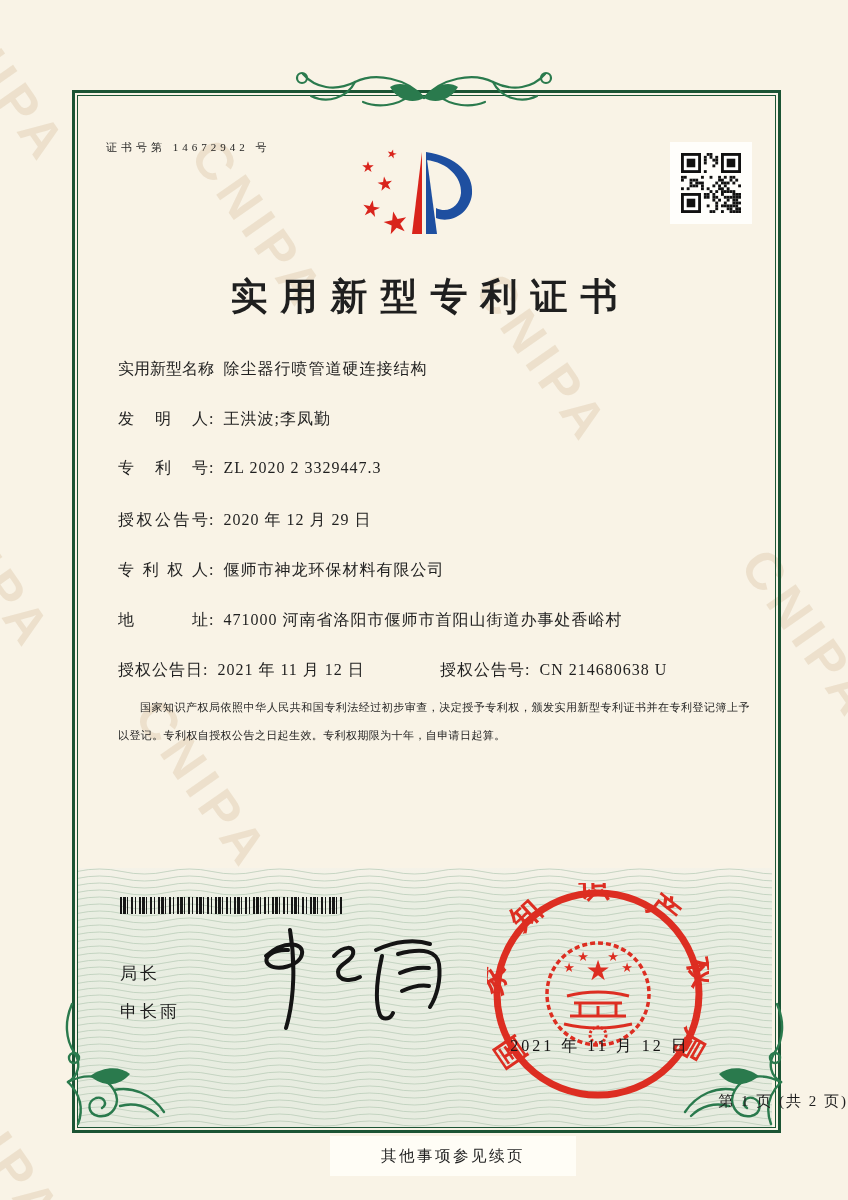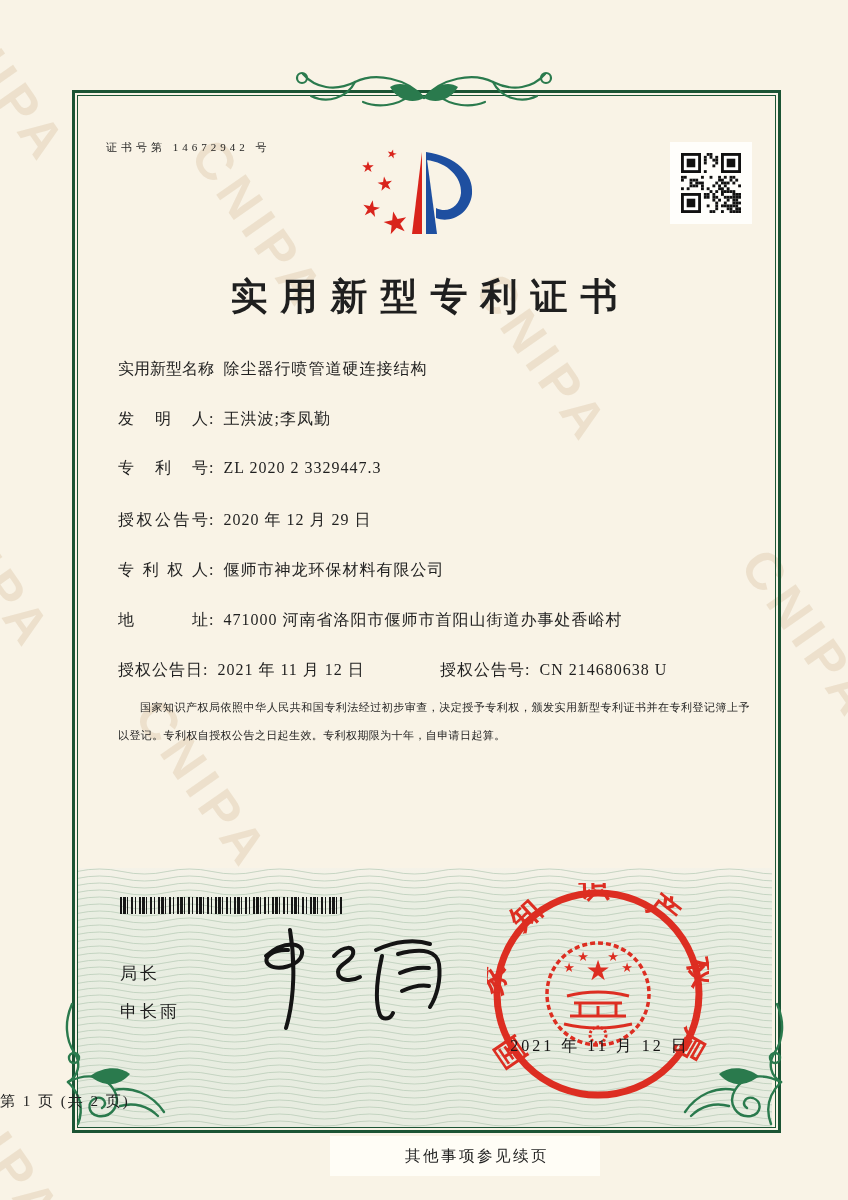--- a/index.html
+++ b/index.html
@@ -43,23 +43,23 @@
        #161616 3px 6px,transparent 6px 7px,#161616 7px 8px,transparent 8px 11px,
        #161616 11px 13px,transparent 13px 15px,#161616 15px 16px,transparent 16px 19px);}
   
   .comm{left:120px;z-index:4;font-family:"Liberation Sans","DejaVu Sans",sans-serif;
         font-size:17px;letter-spacing:3px;}
   .sig{left:238px;top:920px;z-index:4;}
   
   .seal{left:487px;top:883px;width:222px;height:222px;z-index:5;opacity:.95;}
   .sealdate{left:505px;top:1036px;width:190px;text-align:center;font-size:16px;
             letter-spacing:3px;z-index:6;color:#151515;}
-  .pagefoot{left:0;right:0;top:1092px;text-align:left;font-size:15px;letter-spacing:2px;z-index:4;}
+  .pagefoot{left:0;right:0;top:1092px;text-align:right;font-size:15px;letter-spacing:2px;z-index:4;}
   .note{left:330px;top:1136px;width:246px;height:40px;line-height:40px;background:#fffdf6;
-        text-align:center;font-size:15.5px;letter-spacing:2.5px;z-index:4;padding-left:24px;}
+        text-align:center;font-size:15.5px;letter-spacing:2.5px;z-index:4;}
 </style>
 </head>
 <body>
 
 <span class="wm" style="left:-30px;top:-18px">CNIPA</span>
 <span class="wm" style="left:228px;top:128px">CNIPA</span>
 <span class="wm" style="left:512px;top:262px">CNIPA</span>
 <span class="wm" style="left:-45px;top:468px">CNIPA</span>
 <span class="wm" style="left:172px;top:688px">CNIPA</span>
 <span class="wm" style="left:778px;top:538px">CNIPA</span>

